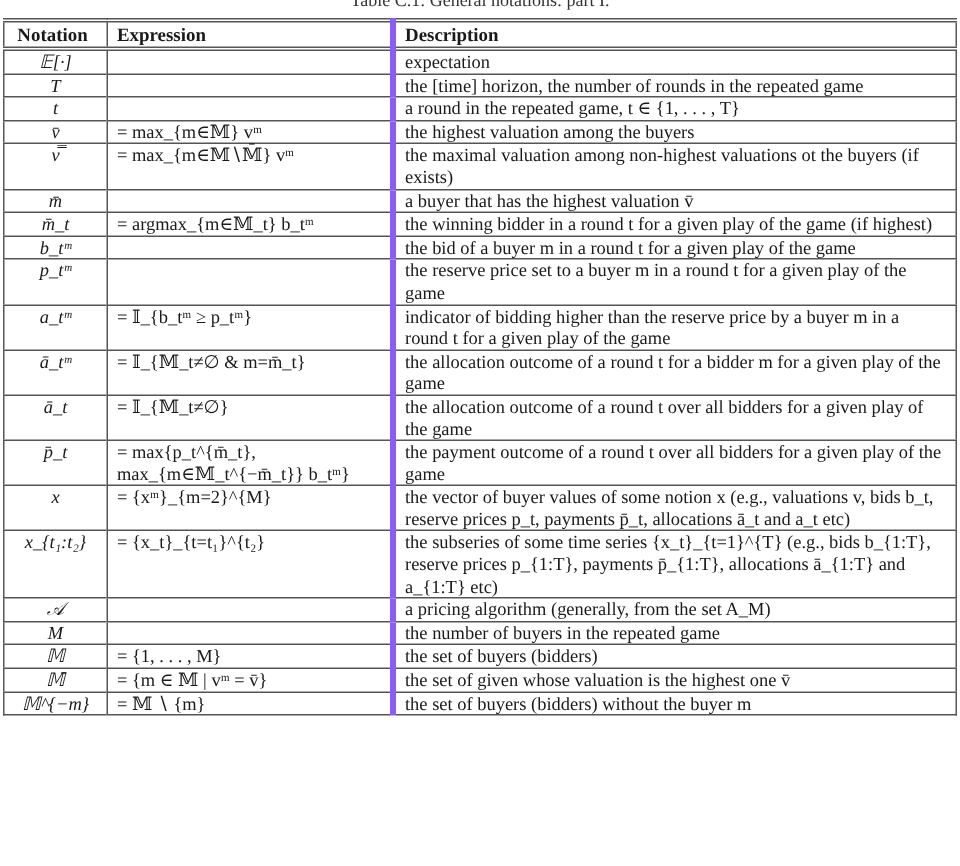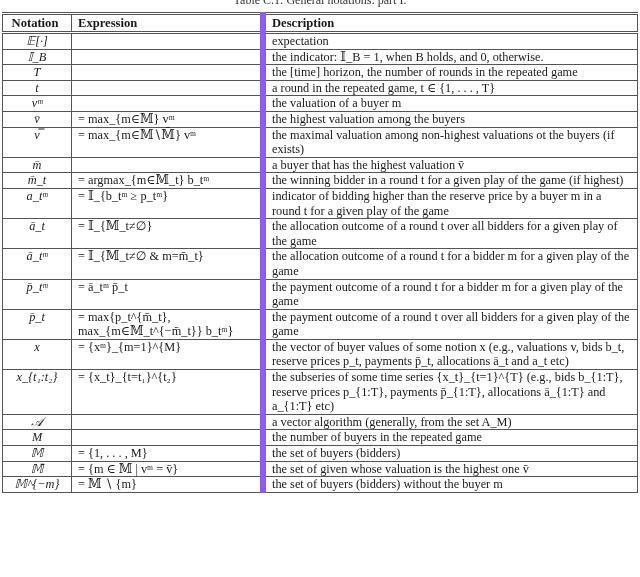--- a/index.html
+++ b/index.html
@@ -10,21 +10,21 @@
   table.notations { position:absolute; left:2px; top:12px; width:636px;
                     border-collapse:collapse; font-size:12.3px; line-height:14.6px;
                     border-top:3px double #555; border-bottom:1px solid #555;
                     border-left:1px solid #555; border-right:1px solid #555; }
   table.notations th { font-weight:bold; text-align:left; padding:1px 10px 0 6px;
                        height:15px; border-bottom:3px double #555; font-size:12.6px; }
   table.notations th.col-notation { text-align:center; width:52px; }
   table.notations td { padding:0 6px; vertical-align:top; border-top:1px solid #555; }
   table.notations tr:first-child td { border-top:none; }
   td.c-notation, th.col-notation { border-right:1px solid #555; width:52px; text-align:center; font-style:italic; }
-  td.c-expression, th.col-expression { border-right:6px solid #8b5cf6; width:172px; }
+  td.c-expression, th.col-expression { border-right:4px solid #8b5cf6; width:172px; }
   th.col-notation { font-style:normal; }
   td.c-desc { width:auto; }
   tr.r1 td { height:14.6px; }
   tr.r2 td { height:29.2px; }
 </style>
 </head>
 <body>
 
 <div class="caption">Table C.1: General notations: part I.</div>
 
@@ -36,38 +36,28 @@
       <th class="col-description">Description</th>
     </tr>
   </thead>
   <tbody id="rows">
       <tr class="r1">
         <td class="c-notation">𝔼[·]</td>
         <td class="c-expression"></td>
         <td class="c-desc">expectation</td>
       </tr>
       <tr class="r1">
-        <td class="c-notation">𝕀_B</td>
-        <td class="c-expression"></td>
-        <td class="c-desc">the indicator: 𝕀_B = 1, when B holds, and 0, otherwise.</td>
-      </tr>
-      <tr class="r1">
         <td class="c-notation">T</td>
         <td class="c-expression"></td>
         <td class="c-desc">the [time] horizon, the number of rounds in the repeated game</td>
       </tr>
       <tr class="r1">
         <td class="c-notation">t</td>
         <td class="c-expression"></td>
         <td class="c-desc">a round in the repeated game, t ∈ {1, . . . , T}</td>
-      </tr>
-      <tr class="r1">
-        <td class="c-notation">vᵐ</td>
-        <td class="c-expression"></td>
-        <td class="c-desc">the valuation of a buyer m</td>
       </tr>
       <tr class="r1">
         <td class="c-notation">v̄</td>
         <td class="c-expression">= max_{m∈𝕄} vᵐ</td>
         <td class="c-desc">the highest valuation among the buyers</td>
       </tr>
       <tr class="r2">
         <td class="c-notation">v̿</td>
         <td class="c-expression">= max_{m∈𝕄∖𝕄̄} vᵐ</td>
         <td class="c-desc">the maximal valuation among non-highest valuations ot the buyers (if exists)</td>
@@ -75,59 +65,64 @@
       <tr class="r1">
         <td class="c-notation">m̄</td>
         <td class="c-expression"></td>
         <td class="c-desc">a buyer that has the highest valuation v̄</td>
       </tr>
       <tr class="r1">
         <td class="c-notation">m̄_t</td>
         <td class="c-expression">= argmax_{m∈𝕄_t} b_tᵐ</td>
         <td class="c-desc">the winning bidder in a round t for a given play of the game (if highest)</td>
       </tr>
+      <tr class="r1">
+        <td class="c-notation">b_tᵐ</td>
+        <td class="c-expression"></td>
+        <td class="c-desc">the bid of a buyer m in a round t for a given play of the game</td>
+      </tr>
+      <tr class="r2">
+        <td class="c-notation">p_tᵐ</td>
+        <td class="c-expression"></td>
+        <td class="c-desc">the reserve price set to a buyer m in a round t for a given play of the game</td>
+      </tr>
       <tr class="r2">
         <td class="c-notation">a_tᵐ</td>
         <td class="c-expression">= 𝕀_{b_tᵐ ≥ p_tᵐ}</td>
         <td class="c-desc">indicator of bidding higher than the reserve price by a buyer m in a round t for a given play of the game</td>
-      </tr>
-      <tr class="r2">
-        <td class="c-notation">ā_t</td>
-        <td class="c-expression">= 𝕀_{𝕄_t≠∅}</td>
-        <td class="c-desc">the allocation outcome of a round t over all bidders for a given play of the game</td>
       </tr>
       <tr class="r2">
         <td class="c-notation">ā_tᵐ</td>
         <td class="c-expression">= 𝕀_{𝕄_t≠∅ &amp; m=m̄_t}</td>
         <td class="c-desc">the allocation outcome of a round t for a bidder m for a given play of the game</td>
       </tr>
       <tr class="r2">
-        <td class="c-notation">p̄_tᵐ</td>
-        <td class="c-expression">= ā_tᵐ p̄_t</td>
-        <td class="c-desc">the payment outcome of a round t for a bidder m for a given play of the game</td>
+        <td class="c-notation">ā_t</td>
+        <td class="c-expression">= 𝕀_{𝕄_t≠∅}</td>
+        <td class="c-desc">the allocation outcome of a round t over all bidders for a given play of the game</td>
       </tr>
       <tr class="r2">
         <td class="c-notation">p̄_t</td>
         <td class="c-expression">= max{p_t^{m̄_t}, max_{m∈𝕄_t^{−m̄_t}} b_tᵐ}</td>
         <td class="c-desc">the payment outcome of a round t over all bidders for a given play of the game</td>
       </tr>
       <tr class="r2">
         <td class="c-notation">x</td>
-        <td class="c-expression">= {xᵐ}_{m=1}^{M}</td>
+        <td class="c-expression">= {xᵐ}_{m=2}^{M}</td>
         <td class="c-desc">the vector of buyer values of some notion x (e.g., valuations v, bids b_t, reserve prices p_t, payments p̄_t, allocations ā_t and a_t etc)</td>
       </tr>
       <tr class="r2">
         <td class="c-notation">x_{t₁:t₂}</td>
         <td class="c-expression">= {x_t}_{t=t₁}^{t₂}</td>
         <td class="c-desc">the subseries of some time series {x_t}_{t=1}^{T} (e.g., bids b_{1:T}, reserve prices p_{1:T}, payments p̄_{1:T}, allocations ā_{1:T} and a_{1:T} etc)</td>
       </tr>
       <tr class="r1">
         <td class="c-notation">𝒜</td>
         <td class="c-expression"></td>
-        <td class="c-desc">a vector algorithm (generally, from the set A_M)</td>
+        <td class="c-desc">a pricing algorithm (generally, from the set A_M)</td>
       </tr>
       <tr class="r1">
         <td class="c-notation">M</td>
         <td class="c-expression"></td>
         <td class="c-desc">the number of buyers in the repeated game</td>
       </tr>
       <tr class="r1">
         <td class="c-notation">𝕄</td>
         <td class="c-expression">= {1, . . . , M}</td>
         <td class="c-desc">the set of buyers (bidders)</td>

